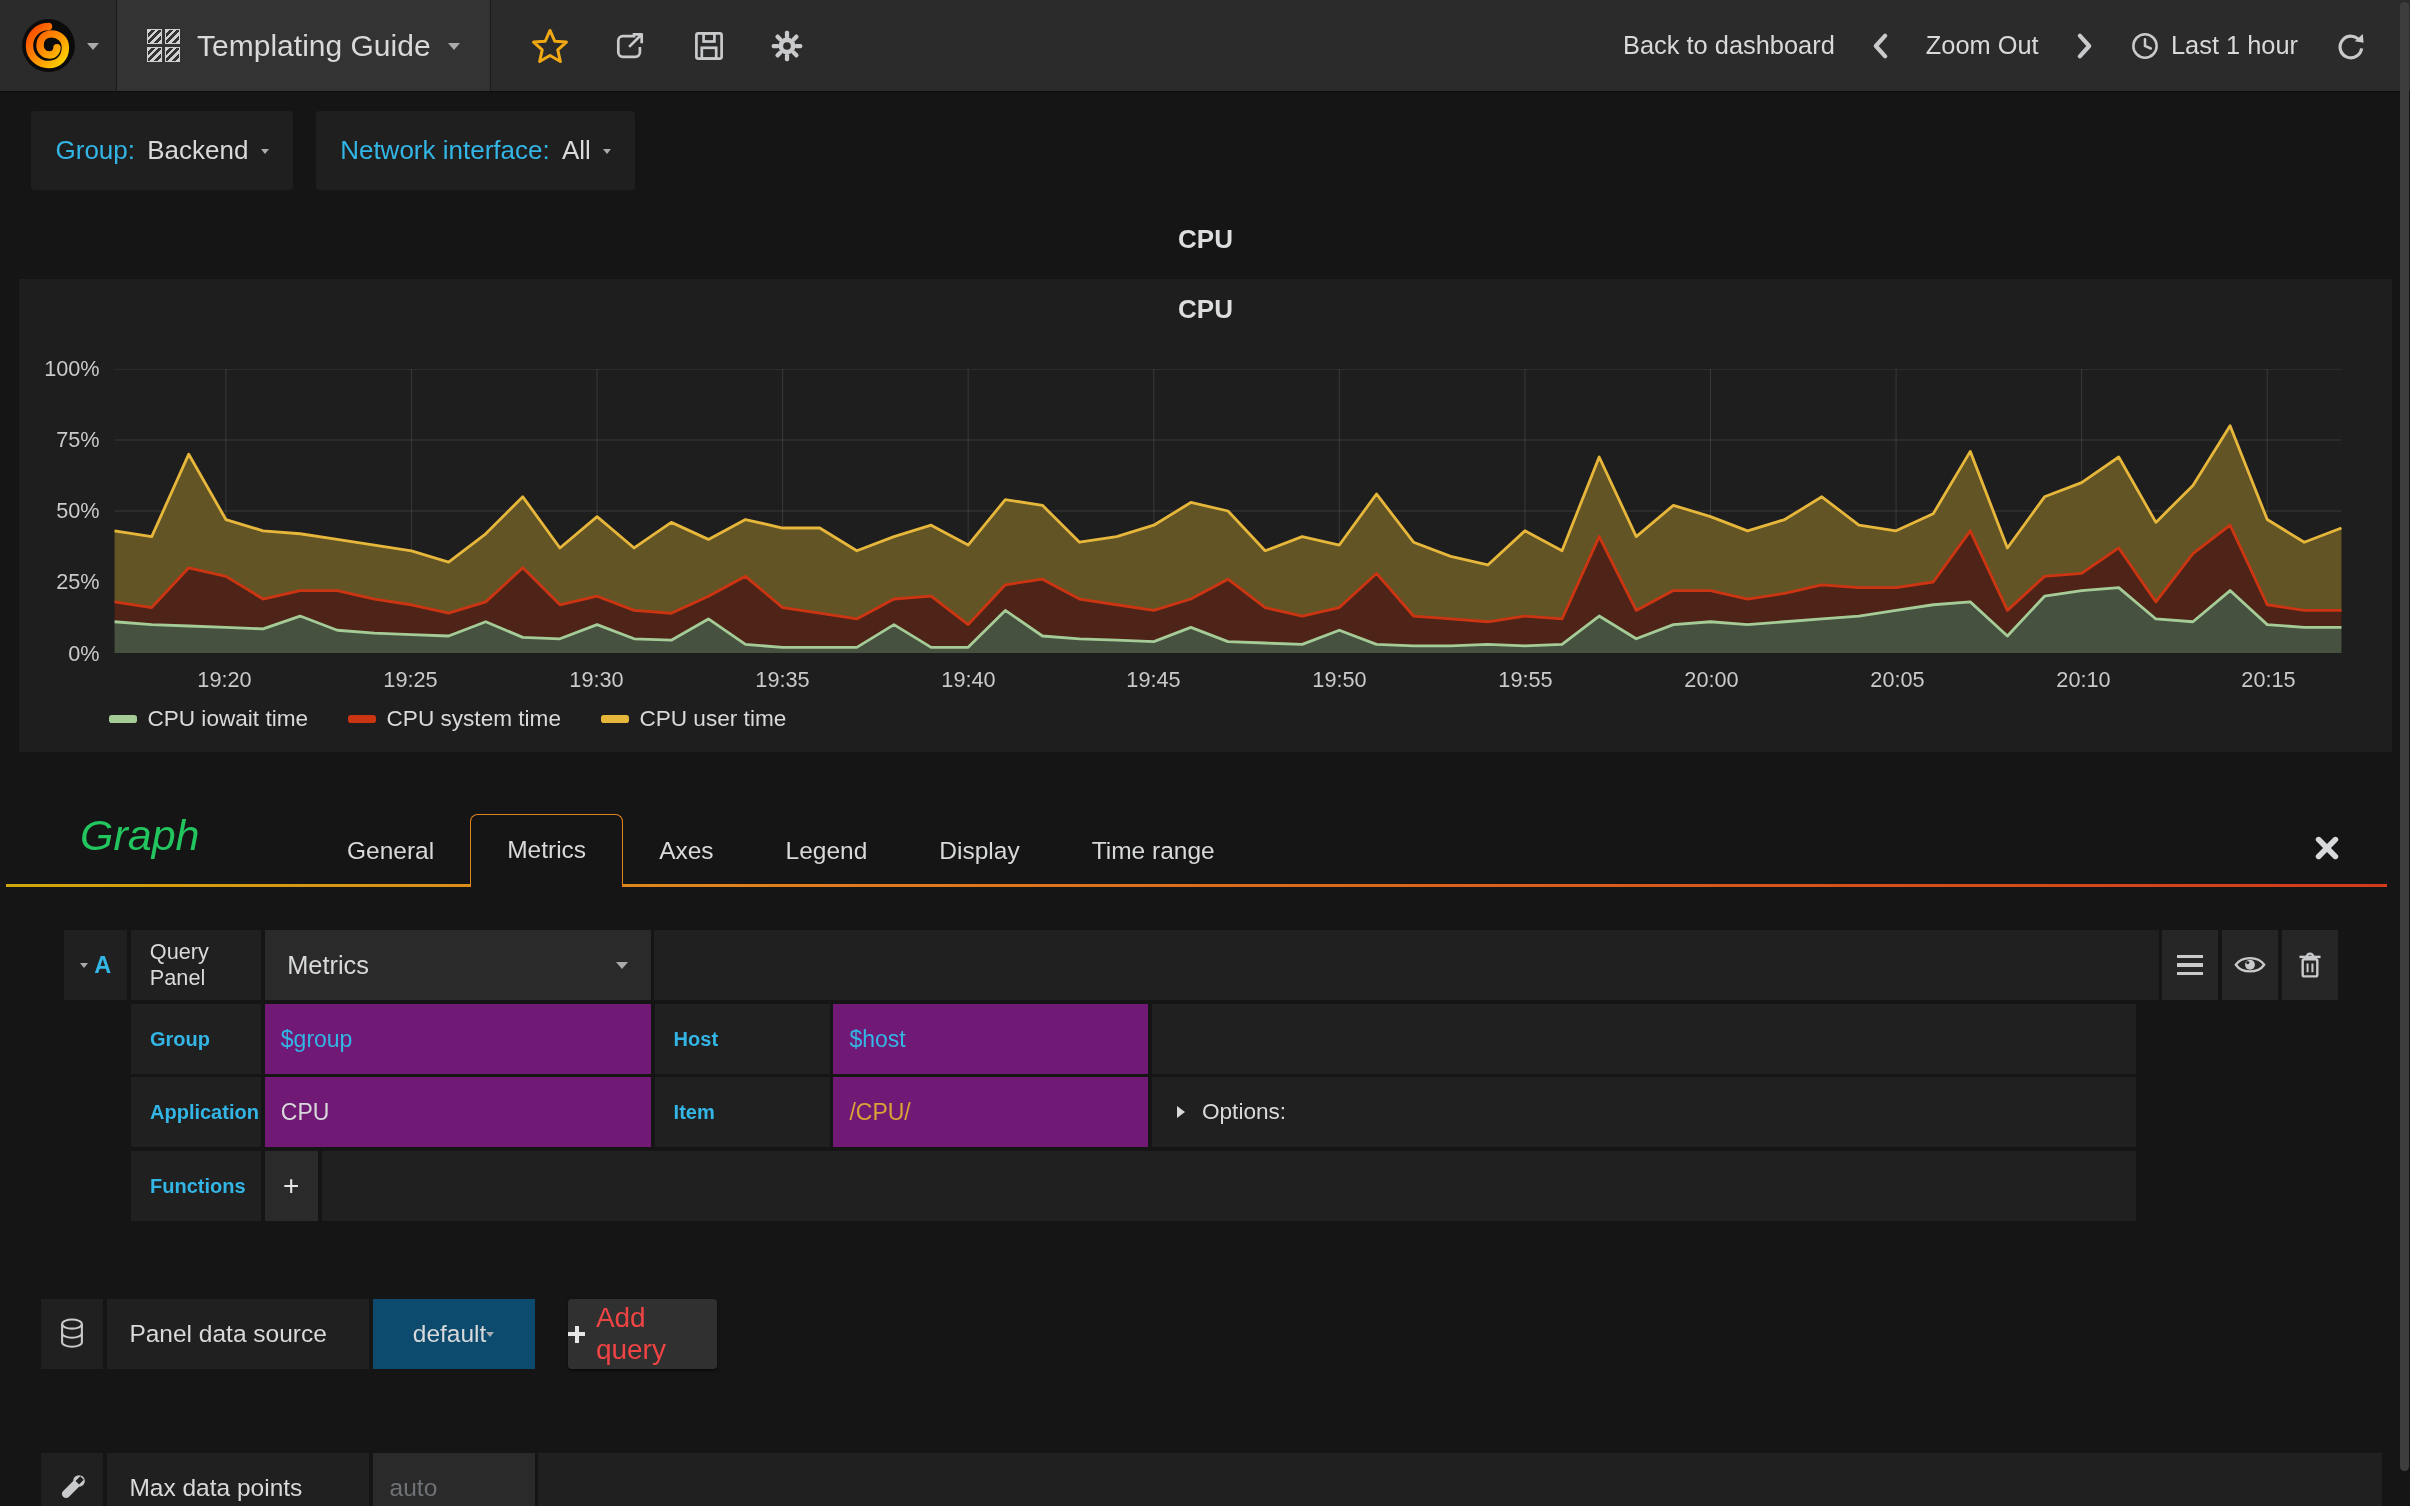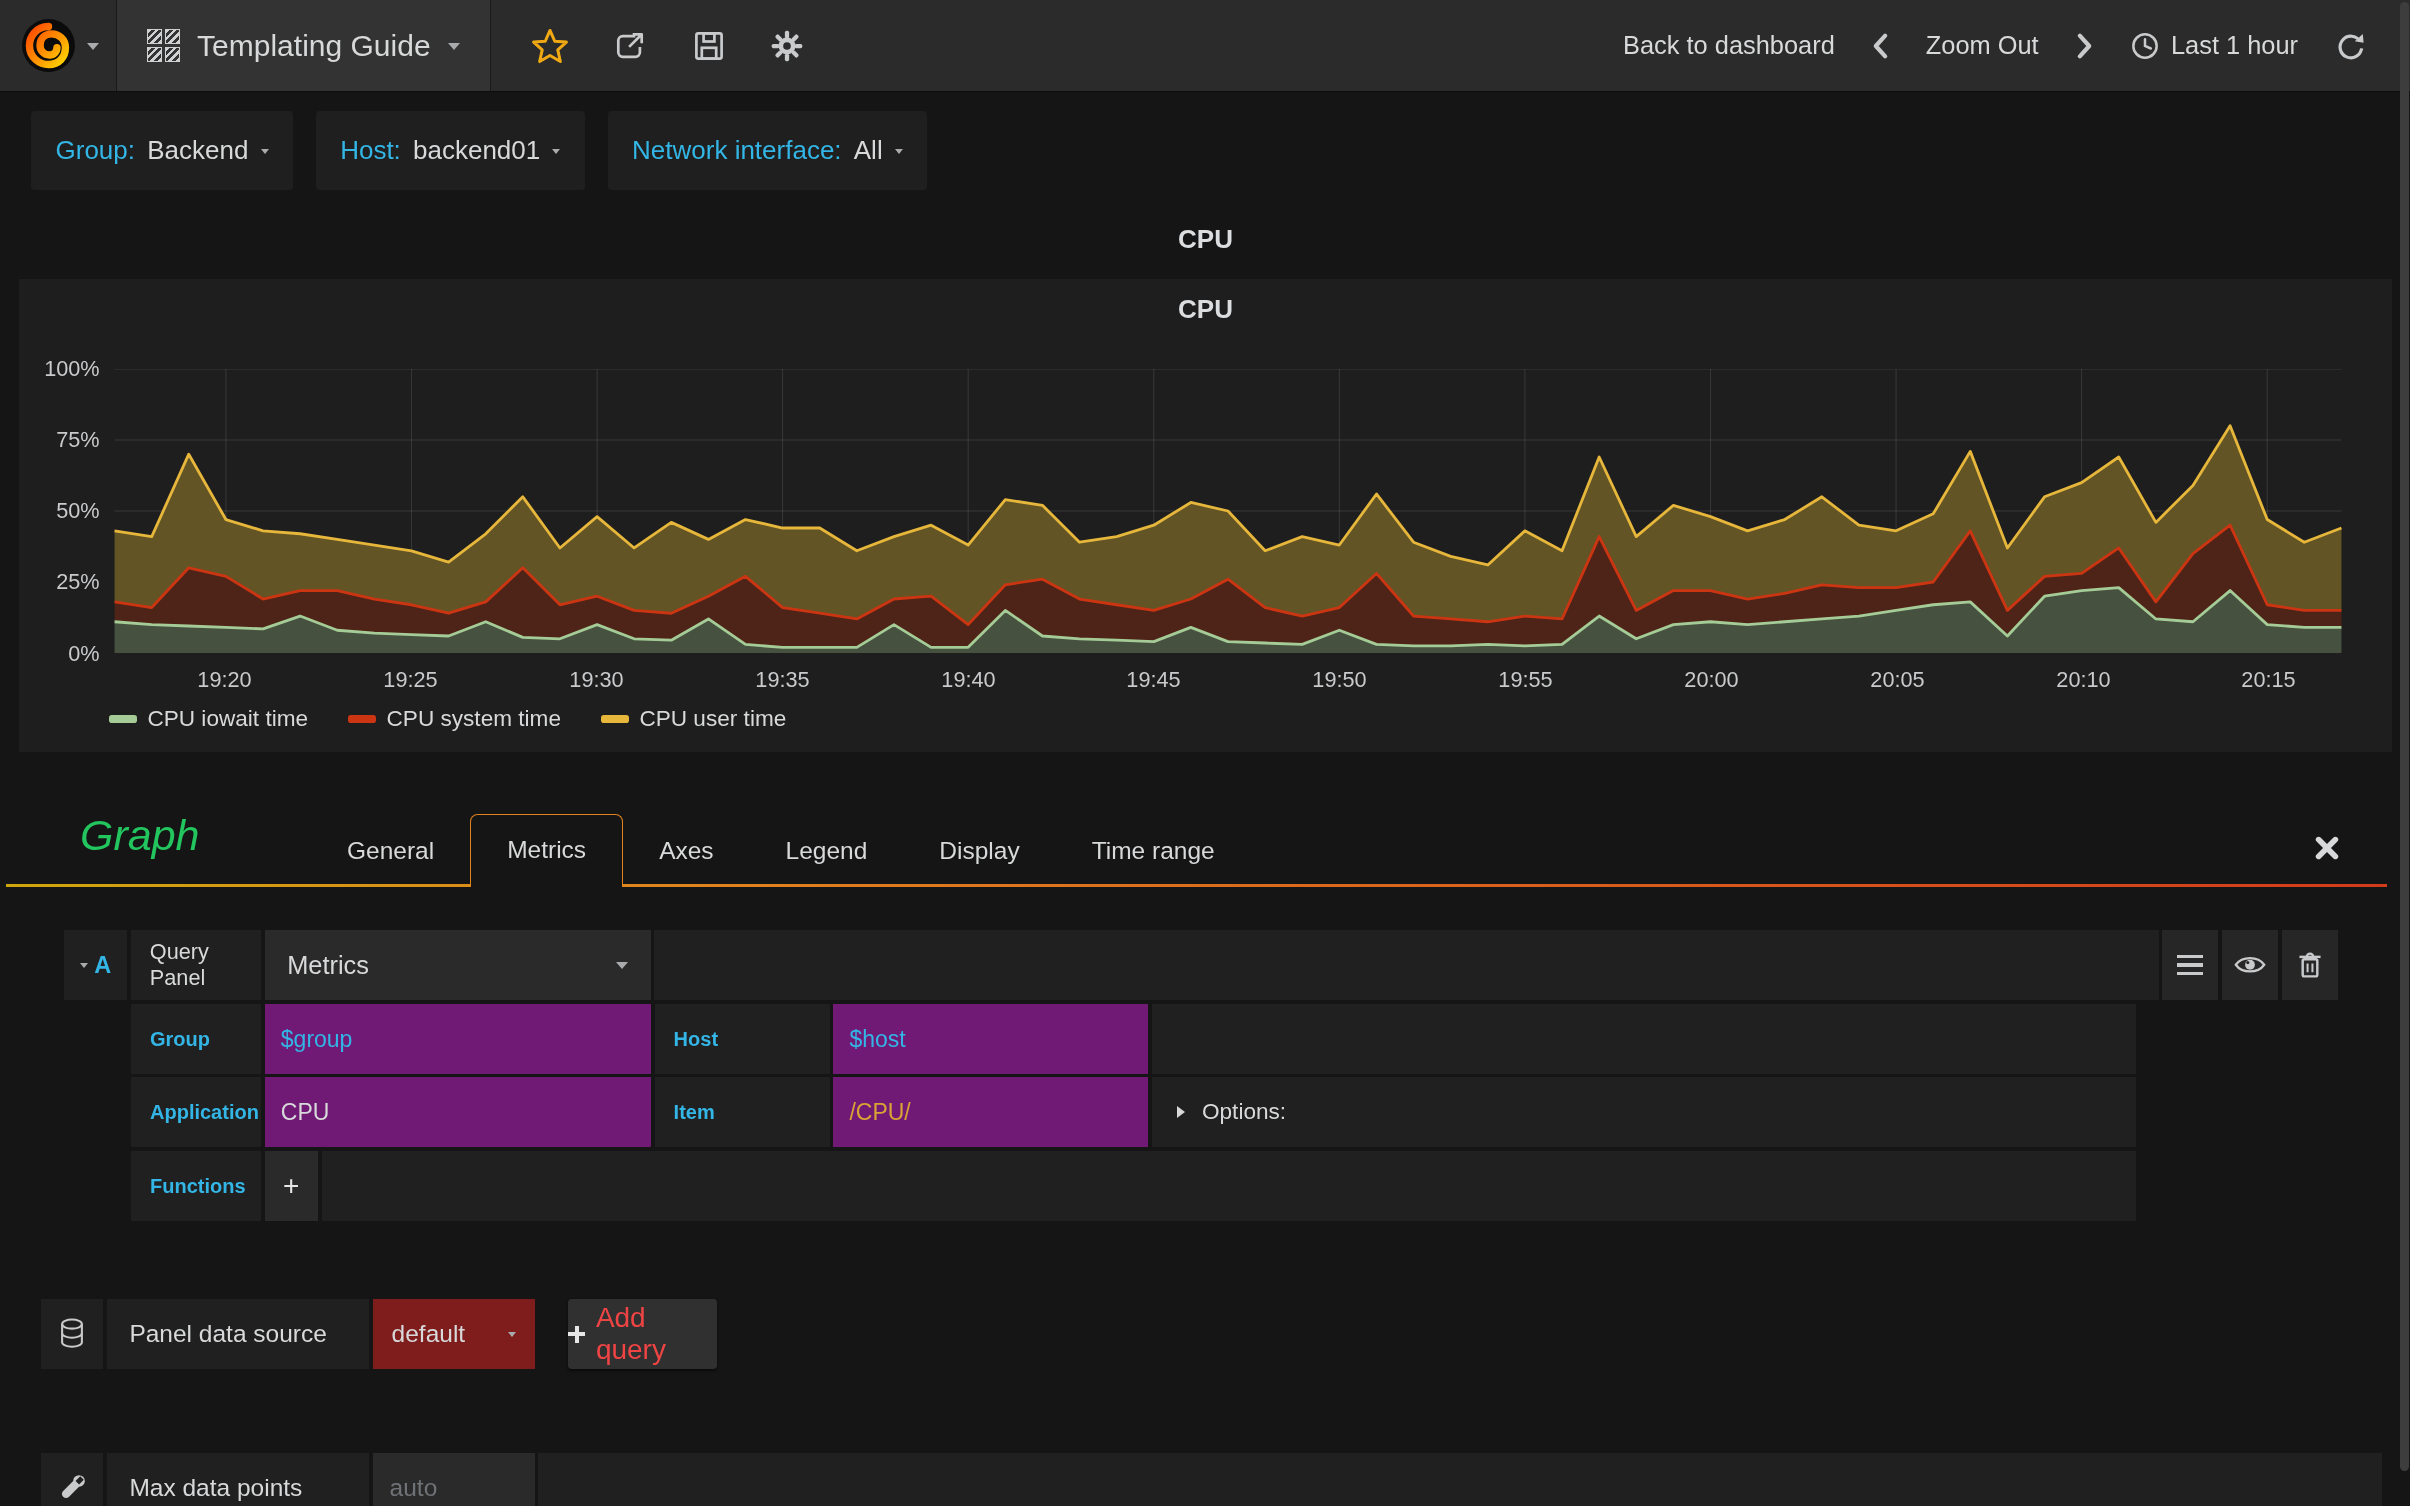--- a/index.html
+++ b/index.html
@@ -72,21 +72,21 @@
   .white{color:#d8d9da;}
   .opt{padding-left:24.5px;gap:9.4px;font-size:22.6px;color:#d8d9da;cursor:pointer;display:flex;align-items:center;}
   .caret-r{width:0;height:0;border:6.6px solid transparent;border-left:8.5px solid #d8d9da;margin-right:1.9px;}
   .plusbtn{width:53px;background:#2a2a2a;justify-content:center;font-size:28px;color:#e6e6e6;cursor:pointer;}
   .hamb{display:flex;flex-direction:column;gap:4.7px;}
   .hamb span{display:block;width:26px;height:3.8px;background:#c9cacc;}
   
   .dsrow{position:absolute;top:1299px;left:41px;display:flex;gap:3.8px;height:70px;align-items:stretch;}
   .ds-icon{width:62px;justify-content:center;}
   .ds-lbl{width:262px;padding-left:22.6px;font-size:24.5px;color:#d8d9da;}
-  .ds-dd{width:162px;background:#7f1d1d;justify-content:space-between;padding:0 19px;font-size:24.5px;cursor:pointer;}
+  .ds-dd{width:162px;background:#0c4a6e;justify-content:center;padding:0 19px;font-size:24.5px;cursor:pointer;}
   .addq{margin-left:30px;width:149px;background:#303030;border-radius:3.8px;box-shadow:0 1.9px 2.8px rgba(0,0,0,.5);
     display:flex;align-items:center;justify-content:center;gap:11.3px;font-size:28px;color:#ef4444;cursor:pointer;}
   .plus{position:relative;width:17px;height:17px;}
   .plus::before{content:"";position:absolute;left:6.6px;top:0;width:3.8px;height:17px;background:#e6e6e6;}
   .plus::after{content:"";position:absolute;left:0;top:6.6px;width:17px;height:3.8px;background:#e6e6e6;}
   .footrow{position:absolute;top:1453px;left:41px;width:2341px;display:flex;gap:3.8px;height:70px;}
   .ft-icon{width:62px;justify-content:center;}
   .ft-lbl{width:262px;padding-left:22.6px;font-size:24.5px;color:#d8d9da;}
   .ft-input{width:162px;background:#2a2a2a;padding-left:17px;font-size:24.5px;color:#6f7276;cursor:text;}
   
@@ -182,25 +182,20 @@
         <polygon points="36,5 37,16 26,14" fill="#c9cacc"></polygon>
       </svg>
     </span>
   </div>
 </div>
 
 <div class="var-row">
   <div class="var-box">
     <span class="var-label">Group:</span>
     <span class="var-value">Backend</span>
-    <span class="caret sm"></span>
-  </div>
-  <div class="var-box">
-    <span class="var-label">Host:</span>
-    <span class="var-value">backend01</span>
     <span class="caret sm"></span>
   </div>
   <div class="var-box">
     <span class="var-label">Network interface:</span>
     <span class="var-value">All</span>
     <span class="caret sm"></span>
   </div>
 </div>
 
 <div class="fs-title">CPU</div>

